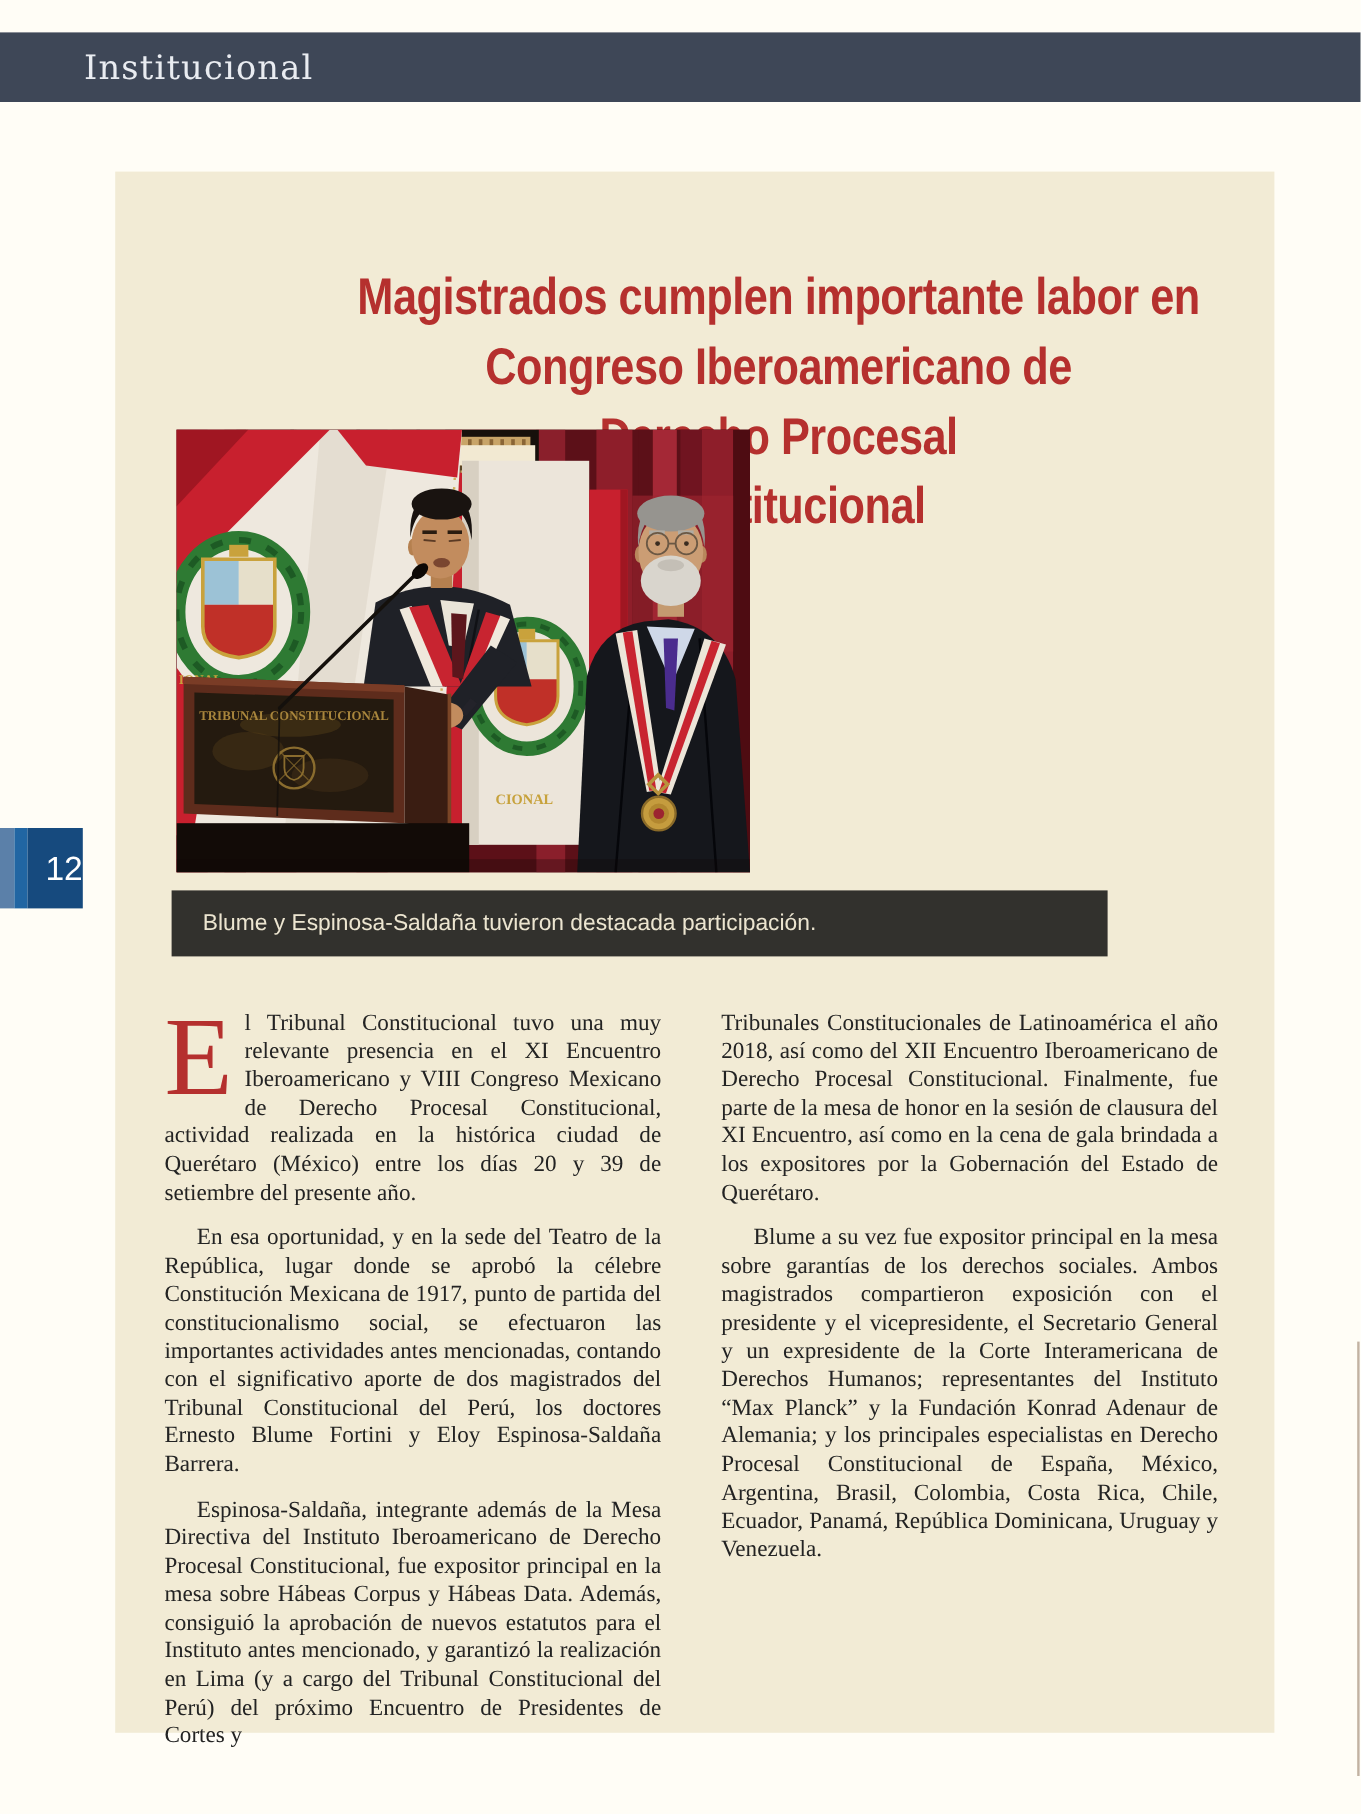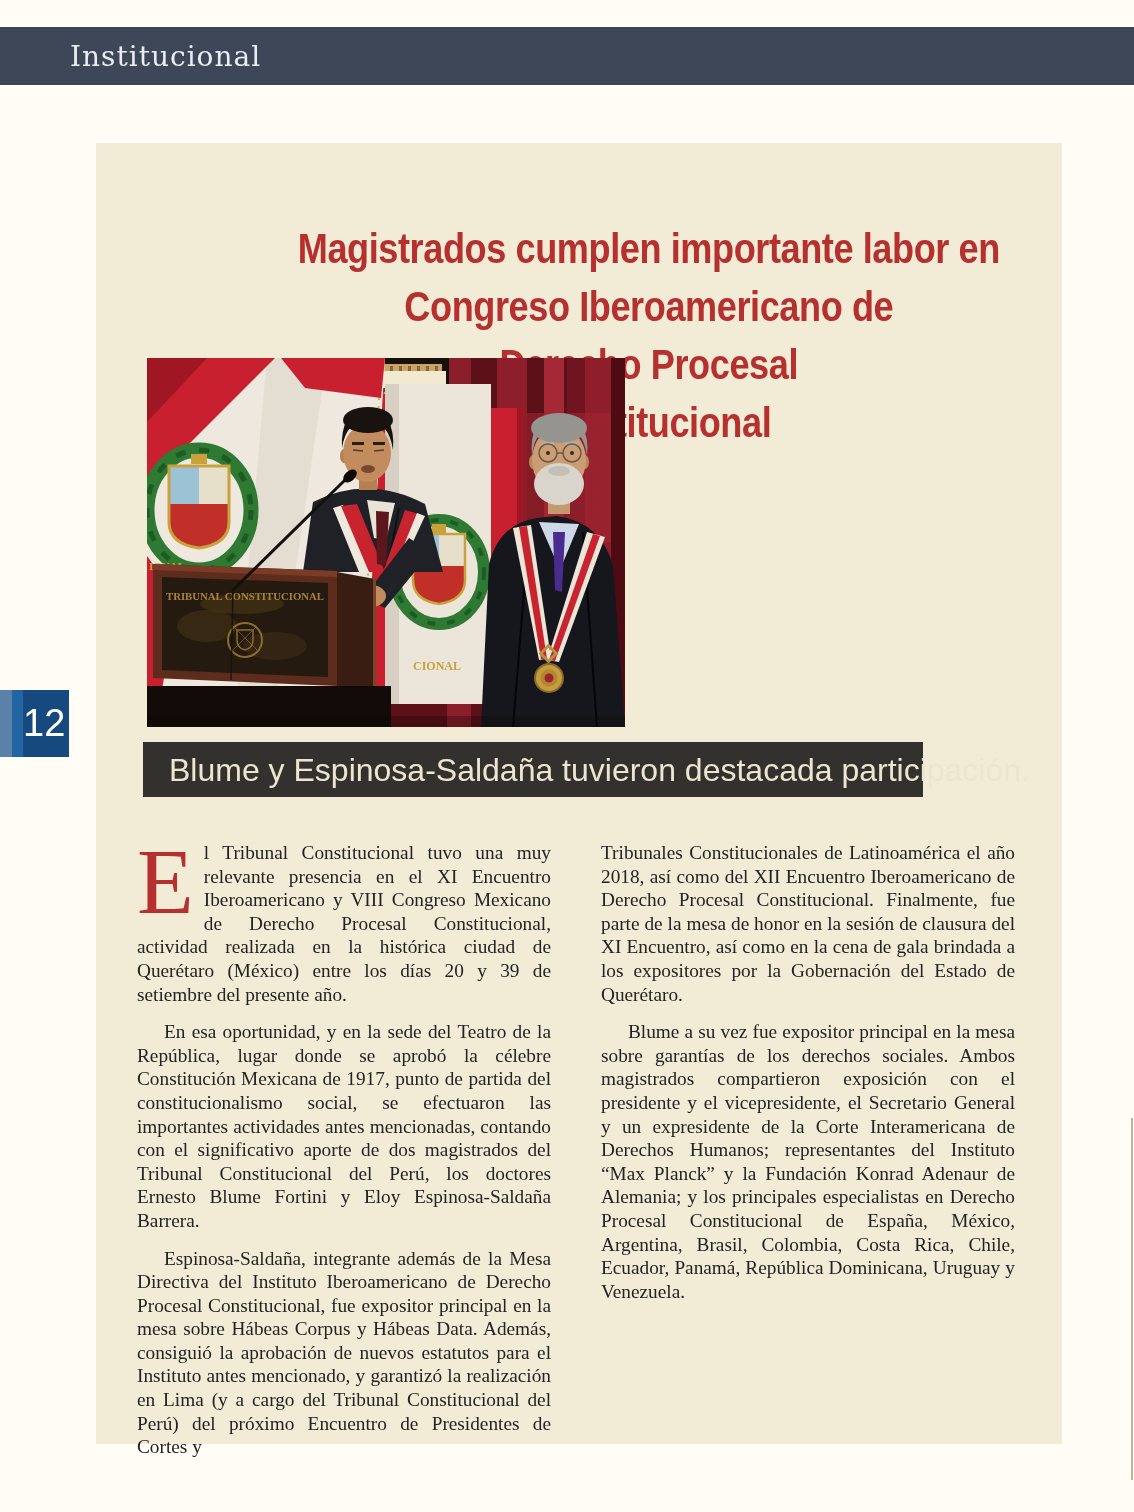--- a/index.html
+++ b/index.html
@@ -20,26 +20,26 @@
     color:#b5302e;letter-spacing:-0.5px;white-space:nowrap;transform:scaleX(0.84);transform-origin:100% 50%;}
 
   
   .photo{position:absolute;left:147px;top:358px;width:478px;height:369px;overflow:hidden;background:#5c1018;}
 
   
   .page-tab{position:absolute;left:0;top:690px;height:67px;}
   .page-tab .s1{position:absolute;left:0;top:0;width:12px;height:67px;background:#5b80a9;}
   .page-tab .s2{position:absolute;left:12px;top:0;width:11px;height:67px;background:#2166a3;}
   .page-tab .numbox{position:absolute;left:23px;top:0;width:46px;height:67px;background:#164a7e;
-    color:#ffffff;font-family:"Liberation Sans",sans-serif;font-size:38px;line-height:67px;text-align:left;}
+    color:#ffffff;font-family:"Liberation Sans",sans-serif;font-size:28px;line-height:67px;text-align:right;}
 
   
   .caption-bar{position:absolute;left:143px;top:742px;width:780px;height:55px;background:#32312d;}
   .caption-bar .cap{display:block;padding-left:26px;line-height:56px;font-family:"Liberation Sans",sans-serif;
-    font-size:32px;color:#ece5d0;white-space:nowrap;}
+    font-size:19px;color:#ece5d0;white-space:nowrap;}
 
   
   .columns{position:absolute;left:137px;top:841px;width:878px;display:flex;gap:50px;}
   .col{width:414px;font-size:19.3px;line-height:23.6px;color:#232323;text-align:justify;}
   .col p{margin:0 0 14px 0;}
   .col p.ind{text-indent:27px;}
   .dropcap{float:left;font-family:"Liberation Serif",serif;font-size:93px;line-height:71px;
     color:#b5302e;margin:5px 10px 0 0;}
 
   

